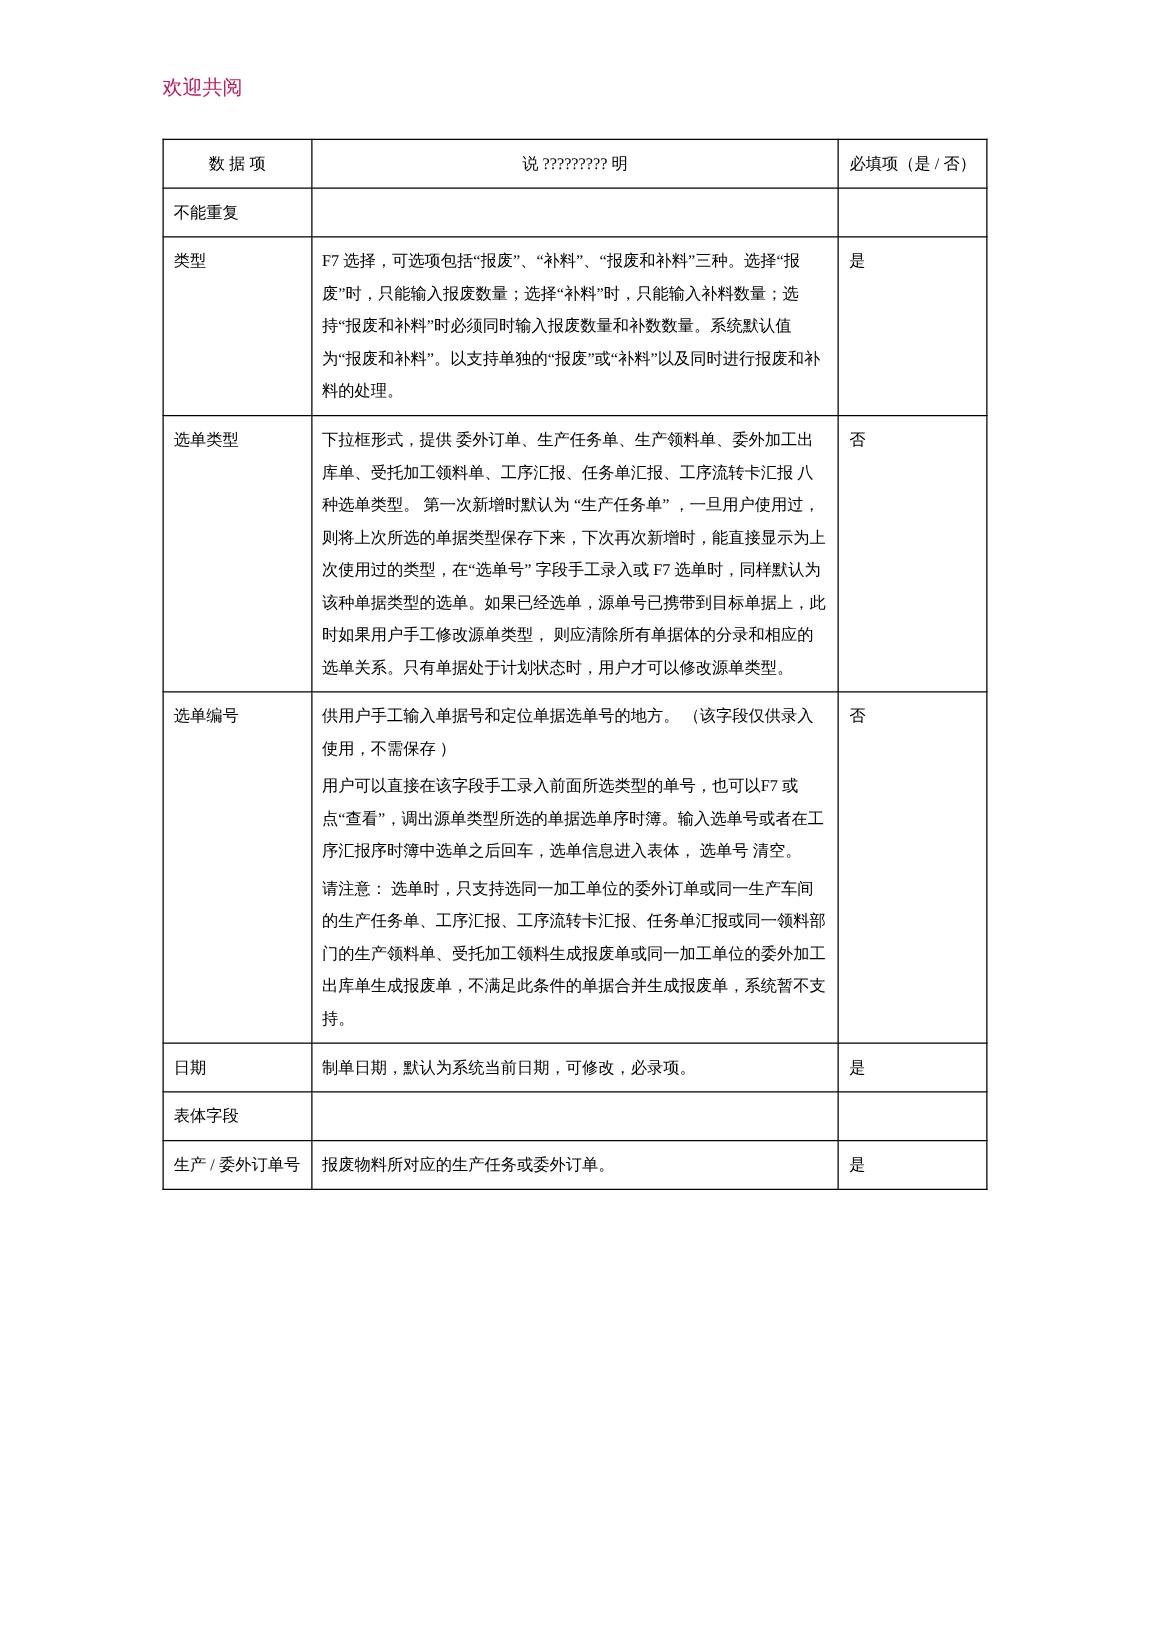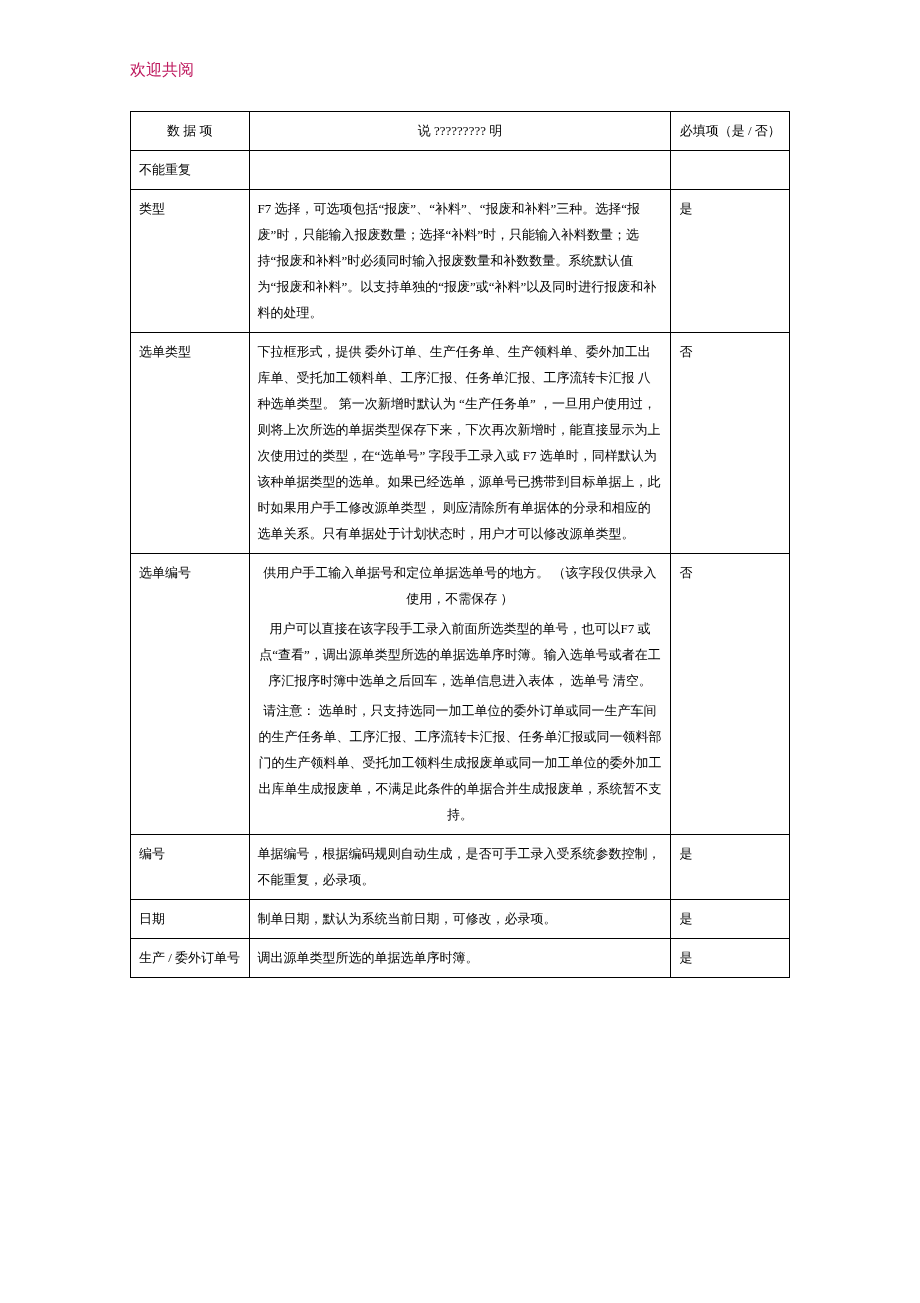--- a/index.html
+++ b/index.html
@@ -37,21 +37,20 @@
       text-align: center;
     }
     col.c1 { width: 18%; }
     col.c2 { width: 64%; }
     col.c3 { width: 18%; }
     .section-row td {
       font-weight: normal;
     }
     .desc p {
       margin: 0 0 4px 0;
-      text-align: center;
     }
     .desc p:last-child { margin-bottom: 0; font-family: Liberation Serif, serif; }
   </style>
 </head>
 <body>
 
 <div class="page-header">欢迎共阅</div>
 
 <table>
   <colgroup>
@@ -88,36 +87,36 @@
     <tr>
       <td>选单编号</td>
       <td class="desc">
         <p>供用户手工输入单据号和定位单据选单号的地方。    （该字段仅供录入使用，不需保存 ）</p>
         <p>用户可以直接在该字段手工录入前面所选类型的单号，也可以F7 或点“查看”，调出源单类型所选的单据选单序时簿。输入选单号或者在工序汇报序时簿中选单之后回车，选单信息进入表体，  选单号  清空。</p>
         <p>请注意： 选单时，只支持选同一加工单位的委外订单或同一生产车间的生产任务单、工序汇报、工序流转卡汇报、任务单汇报或同一领料部门的生产领料单、受托加工领料生成报废单或同一加工单位的委外加工出库单生成报废单，不满足此条件的单据合并生成报废单，系统暂不支持。</p>
       </td>
       <td>否</td>
     </tr>
 
-    <tr>
-      <td>编号</td>
-      <td>单据编号，根据编码规则自动生成，是否可手工录入受系统参数控制，不能重复，必录项。</td>
-      <td>是</td>
-    </tr>
 
     <tr>
       <td>日期</td>
       <td>制单日期，默认为系统当前日期，可修改，必录项。</td>
       <td>是</td>
     </tr>
 
+    <tr class="section-row">
+      <td>表体字段</td>
+      <td></td>
+      <td></td>
+    </tr>
 
 
 
     <tr>
       <td>生产 / 委外订单号</td>
-      <td>调出源单类型所选的单据选单序时簿。</td>
+      <td>报废物料所对应的生产任务或委外订单。</td>
       <td>是</td>
     </tr>
 
 
   </tbody>
 </table>
 
 </body></html>

